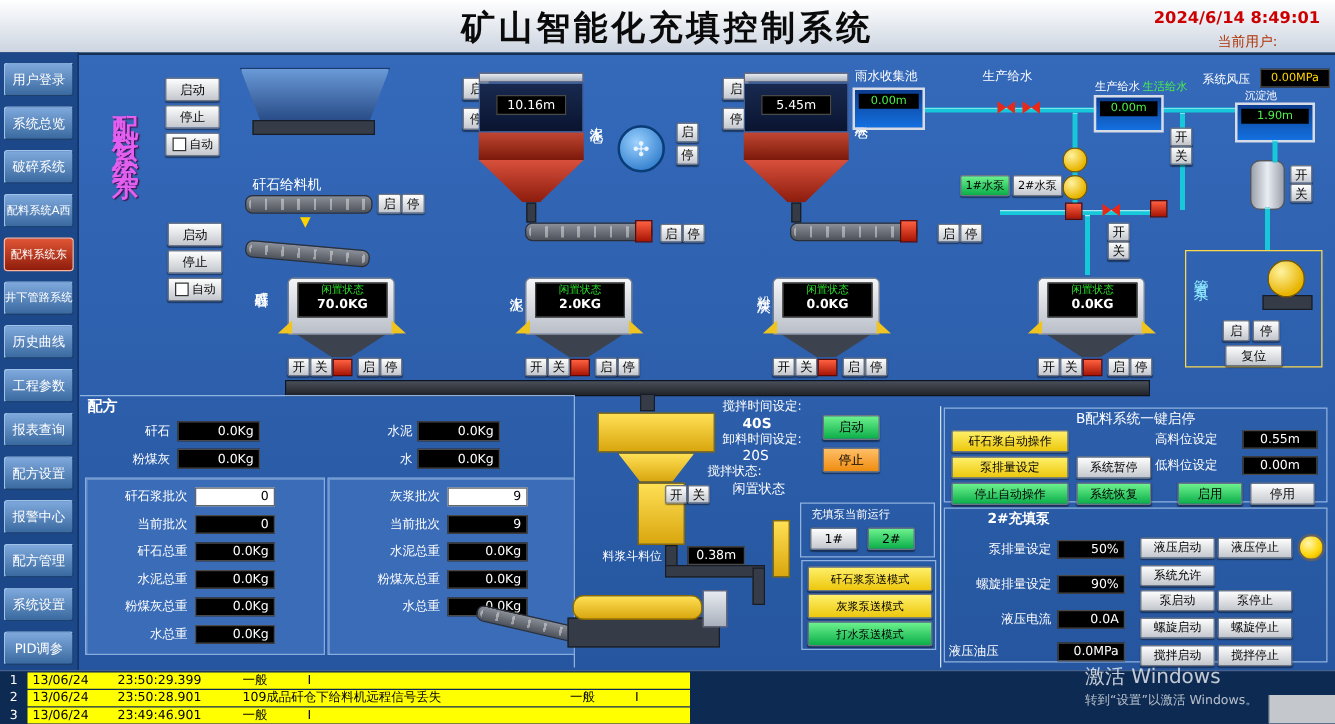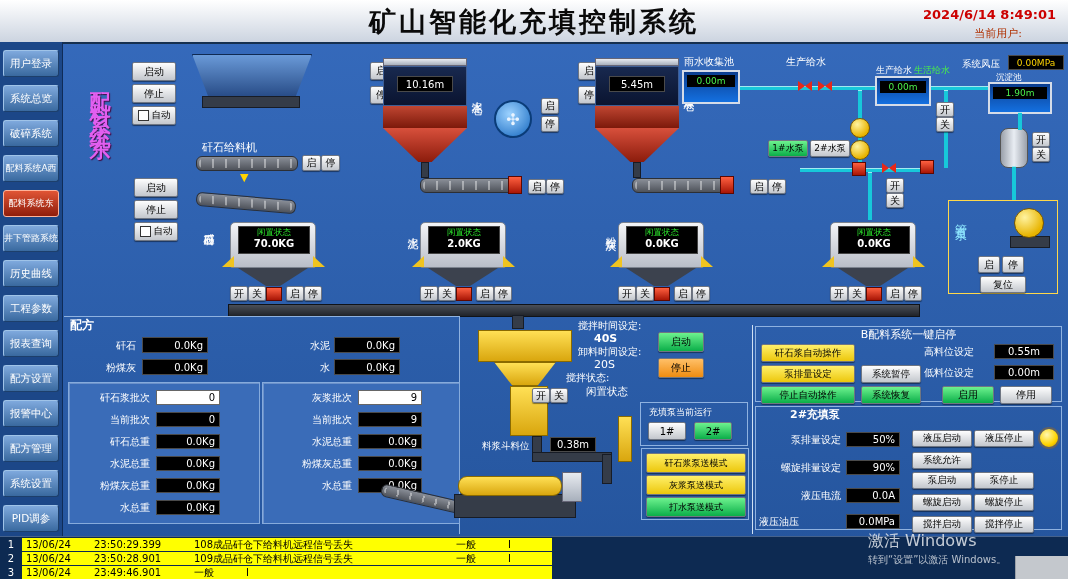--- a/index.html
+++ b/index.html
@@ -395,21 +395,20 @@
     <div class="b" style="left:850px;top:474px;width:58px;height:15px;font-size:9.5px">搅拌启动</div>
     <div class="b" style="left:912px;top:474px;width:58px;height:15px;font-size:9.5px">搅拌停止</div>
   </div>
 
   <div class="alarmbar">
     <div class="arow">
       <div class="aseq">1</div>
       <div class="aband">
         <div class="adate">13/06/24</div>
         <div class="atime">23:50:29.399</div>
-        <div class="amsg">108成品矸仓下给料机远程信号丢失</div>
         <div class="alev">一般</div>
         <div class="aflag">I</div>
       </div>
     </div>
     <div class="arow">
       <div class="aseq">2</div>
       <div class="aband">
         <div class="adate">13/06/24</div>
         <div class="atime">23:50:28.901</div>
         <div class="amsg">109成品矸仓下给料机远程信号丢失</div>

